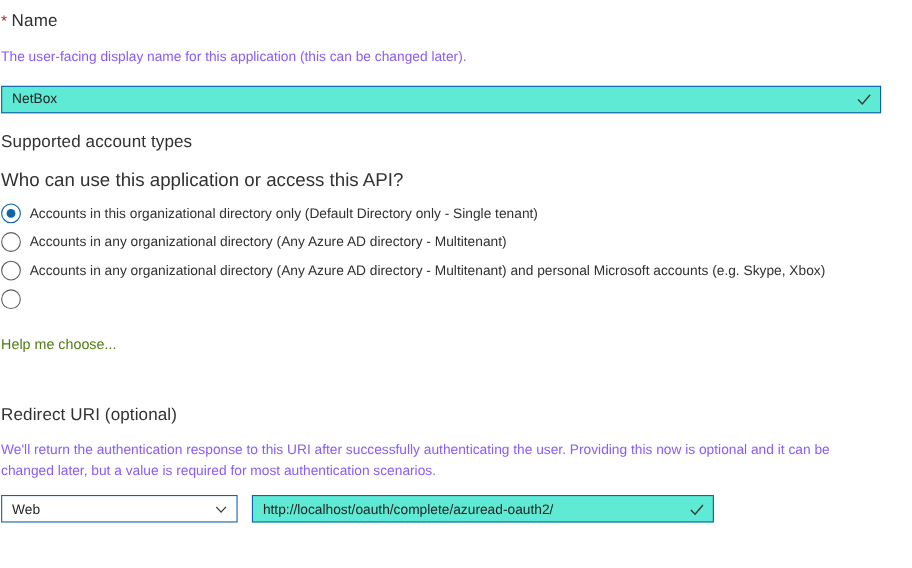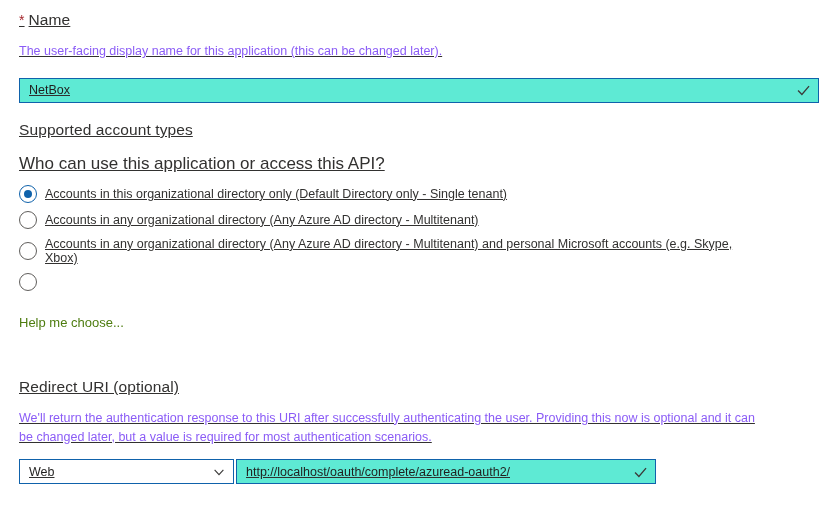--- a/index.html
+++ b/index.html
@@ -4,21 +4,21 @@
 <style>
   * { margin: 0; padding: 0; box-sizing: border-box; }
   html, body { background: #ffffff; }
   body {
     width: 829px;
     height: 516px;
     font-family: "Liberation Sans", sans-serif;
     color: #323130;
     overflow: hidden;
   }
-  .page { padding: 11px 14px 0 19px; width: 774px; text-decoration: underline; }
+  .page { padding: 11px 14px 0 1px; width: 774px; }
 
   .section-title {
     font-size: 15.5px;
     color: #323130;
     letter-spacing: 0.1px;
   }
   .required-marker { color: #a4262c; margin-right: 4px; font-size: 14px; }
 
   .desc {
     font-size: 12.5px;
@@ -90,21 +90,21 @@
     font-size: 13px;
     color: #4d7c0f;
     text-decoration: none;
     cursor: pointer;
   }
 
   .section-gap-2 { margin-top: 47px; }
 
   .uri-row {
     display: flex;
-    gap: 2px;
+    gap: 13px;
     margin-top: 13px;
     align-items: flex-start;
   }
   .dropdown {
     position: relative;
     width: 215px;
     height: 25px;
     border: 1px solid #0f62ab;
     background: #fff;
     display: flex;

